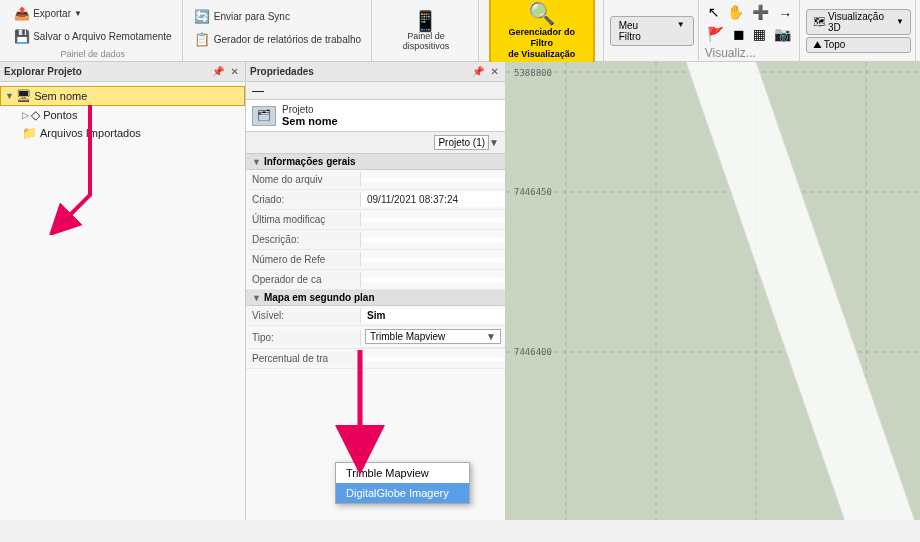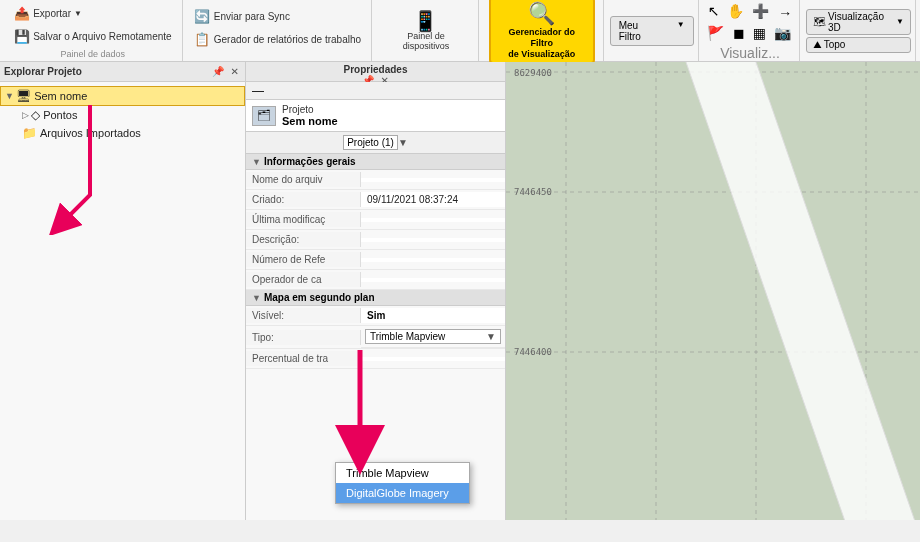--- a/index.html
+++ b/index.html
@@ -168,21 +168,20 @@
       flex-direction: column;
     }
     .properties-header {
       background: #e8e8e8;
       border-bottom: 1px solid #ccc;
       display: flex;
       align-items: center;
       justify-content: space-between;
       padding: 2px 4px;
       height: 20px;
-      flex-direction: column;
     }
     .properties-header-title {
       font-size: 10px;
       font-weight: bold;
       color: #333;
     }
     .prop-project-bar {
       display: flex;
       align-items: center;
       gap: 6px;
@@ -211,21 +210,21 @@
       cursor: pointer;
       display: flex;
       align-items: center;
       gap: 3px;
     }
     .prop-section-header .collapse-icon { font-size: 9px; color: #666; }
 
     .prop-select-bar {
       display: flex;
       align-items: center;
-      justify-content: center;
+      justify-content: flex-end;
       padding: 3px 6px;
       border-bottom: 1px solid #ccc;
       background: #f0f0f0;
     }
     .prop-select {
       font-size: 10px;
       border: 1px solid #aaa;
       background: #fff;
       padding: 1px 3px;
       cursor: pointer;
@@ -334,23 +333,23 @@
     }
 
     
     .troca-label {
       font-size: 9px;
       color: #888;
       text-align: center;
     }
 
     .visualiza-label {
-      font-size: 14px;
+      font-size: 12px;
       color: #888;
-      text-align: center;
+      text-align: left;
     }
 
     .toolbar-icon-row {
       display: flex;
       align-items: center;
       gap: 2px;
     }
     .tbar-icon {
       font-size: 14px;
       cursor: pointer;
@@ -600,21 +599,21 @@
         <line x1="150" y1="0" x2="150" y2="100%" stroke="#888" stroke-width="0.5" stroke-dasharray="4,4"></line>
         <line x1="250" y1="0" x2="250" y2="100%" stroke="#888" stroke-width="0.5" stroke-dasharray="4,4"></line>
         <line x1="360" y1="0" x2="360" y2="100%" stroke="#888" stroke-width="0.5" stroke-dasharray="4,4"></line>
 
         <polygon points="180,0 250,0 430,520 360,520" fill="white" opacity="0.8"></polygon>
         <line x1="180" y1="0" x2="360" y2="520" stroke="#ddd" stroke-width="1"></line>
         <line x1="250" y1="0" x2="430" y2="520" stroke="#ddd" stroke-width="1"></line>
       </svg>
 
       
-      <div class="map-grid-label" style="top:6px;left:8px;">8629400</div>
+      <div class="map-grid-label" style="top:6px;left:8px;">5388800</div>
       <div class="map-grid-label" style="top:125px;left:8px;">7446450</div>
       <div class="map-grid-label" style="top:285px;left:8px;">7446400</div>
     </div>
   </div>
 </div>
 
 <svg style="position:absolute;left:30px;top:95px;pointer-events:none;z-index:200;" width="100" height="140">
   <defs>
     <marker id="arrowhead1" markerWidth="8" markerHeight="8" refX="4" refY="4" orient="auto">
       <polygon points="0 0, 8 4, 0 8" fill="#e8005a"></polygon>

